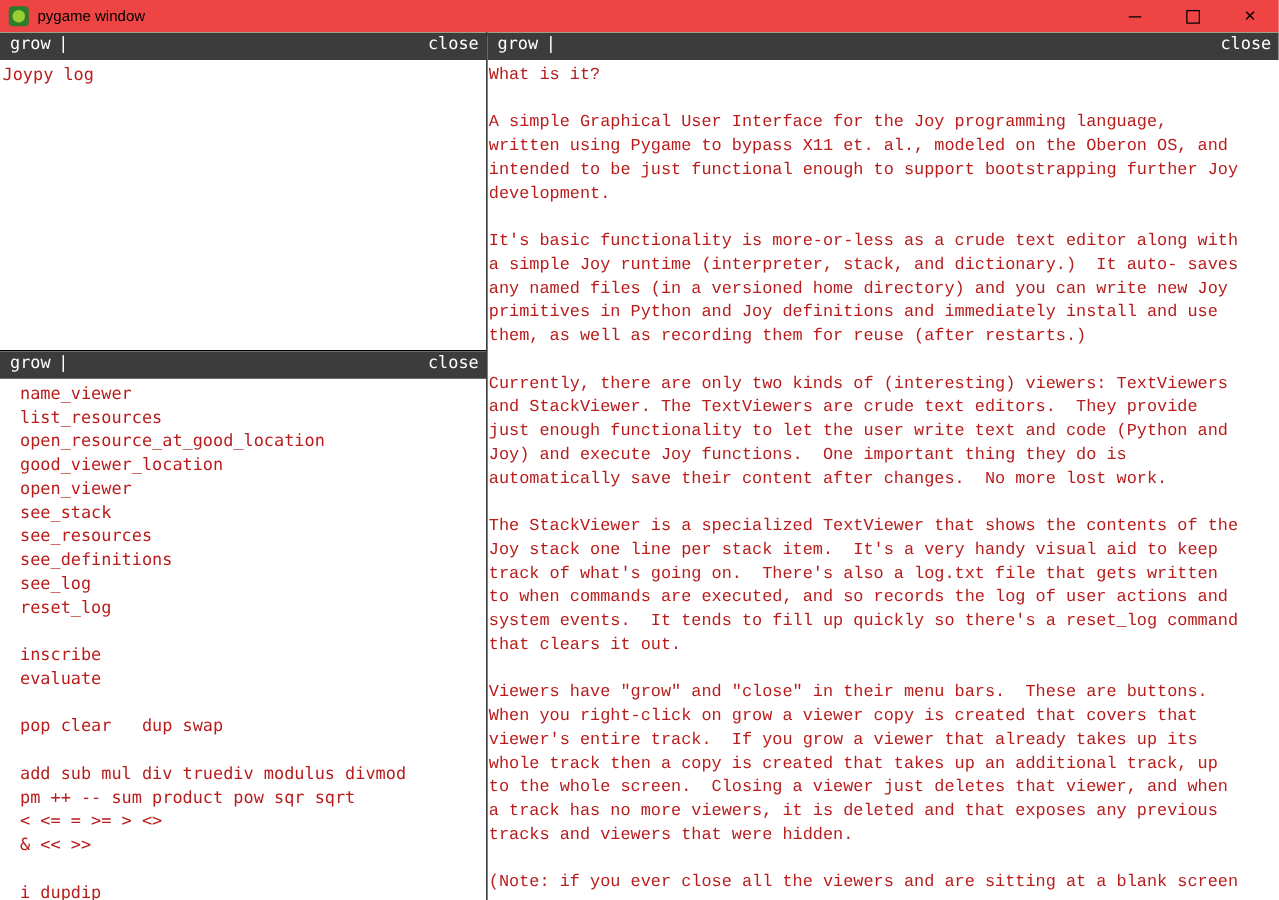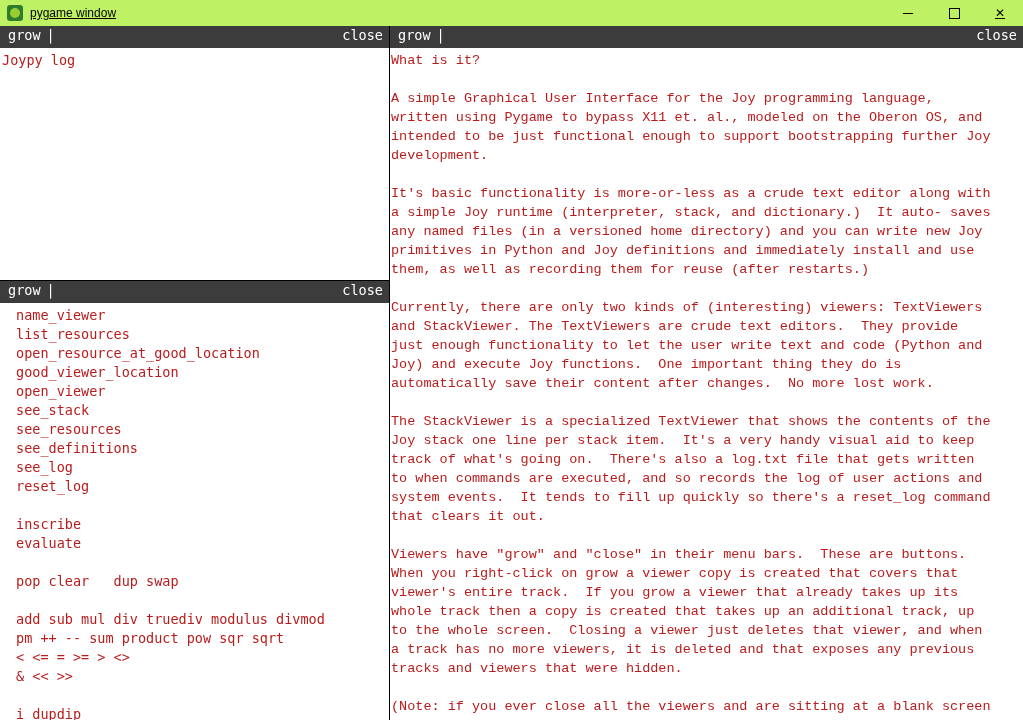--- a/index.html
+++ b/index.html
@@ -19,28 +19,27 @@
     height: 720px;
     background: #ffffff;
   }
 
   
   .titlebar {
     position: absolute;
     left: 0; top: 0;
     width: 1023px;
     height: 26px;
-    background: #bef264;
+    background: #ef4444;
     border-bottom: 3px solid #22c55e;
     display: flex;
     align-items: center;
     font-family: "Liberation Sans", sans-serif;
     font-size: 12px;
     color: #000;
-    text-decoration: underline;
   }
   .titlebar .appicon {
     width: 16px; height: 16px;
     margin-left: 7px; margin-right: 7px;
     border-radius: 3px;
     background: #2d7d2d;
     position: relative;
     flex: none;
   }
   .titlebar .appicon::before {

